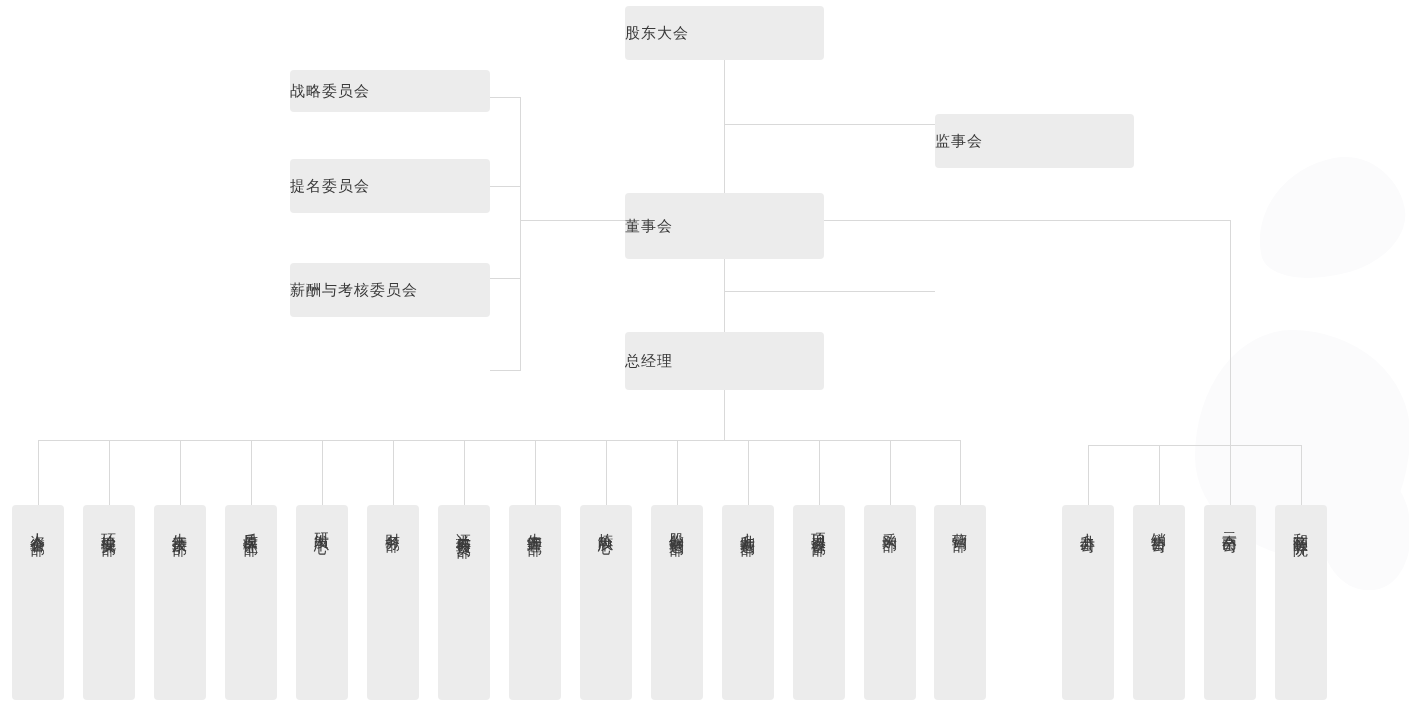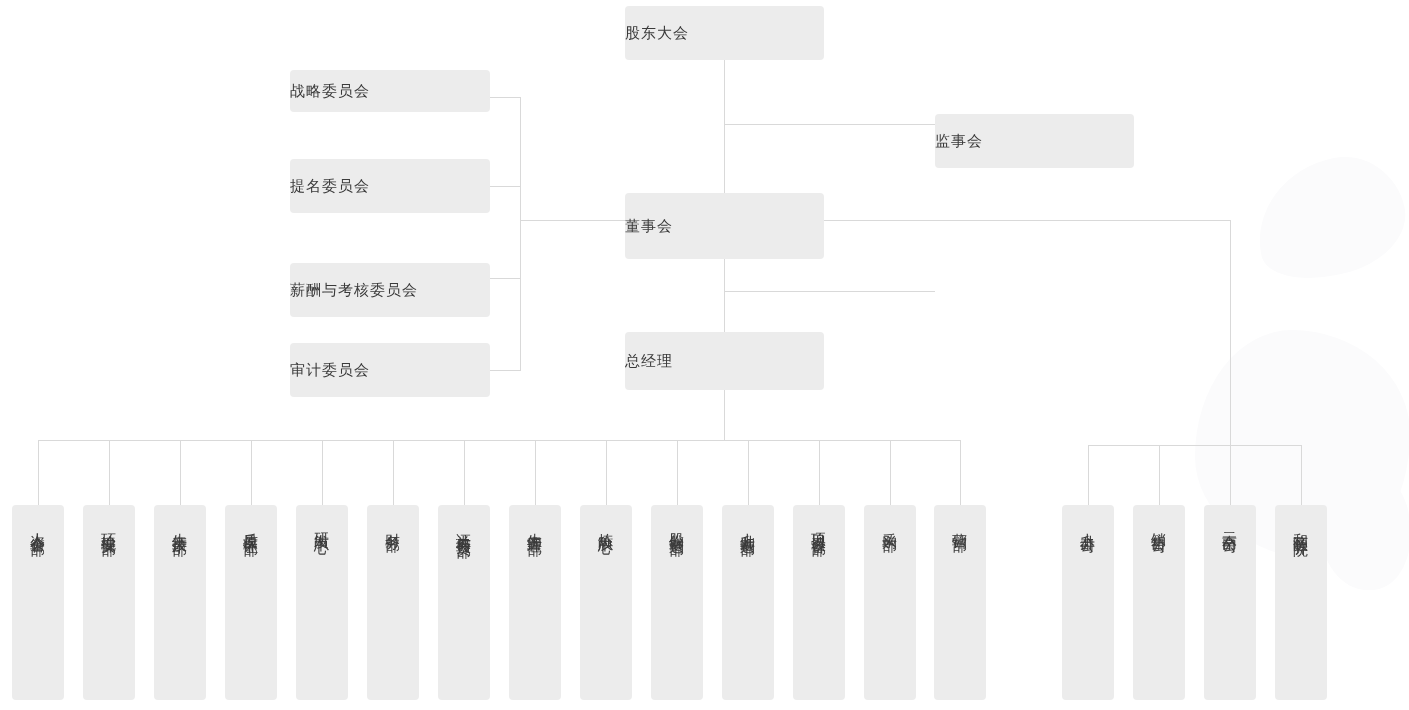--- a/index.html
+++ b/index.html
@@ -152,23 +152,20 @@
 
   <div class="node horiz" style="left:290px; top:70px; width:200px; height:42px;">
     <span>战略委员会</span>
   </div>
   <div class="node horiz" style="left:290px; top:159px; width:200px; height:54px;">
     <span>提名委员会</span>
   </div>
   <div class="node horiz" style="left:290px; top:251px; width:200px; height:54px;margin-top:12px;">
     <span>薪酬与考核委员会</span>
   </div>
-  <div class="node horiz" style="left:290px; top:343px; width:200px; height:54px;">
-    <span>审计委员会</span>
-  </div>
 
   <div class="node vert" style="left:12px;  top:505px;">
     <span class="vtext">人资企管部</span>
   </div>
   <div class="node vert" style="left:83px;  top:505px;">
     <span class="vtext">环境安保部</span>
   </div>
   <div class="node vert" style="left:154px; top:505px;">
     <span class="vtext">生产技术部</span>
   </div>

